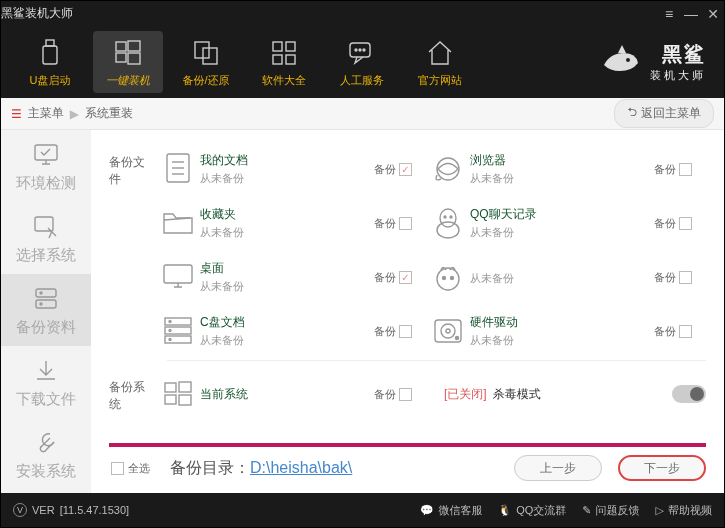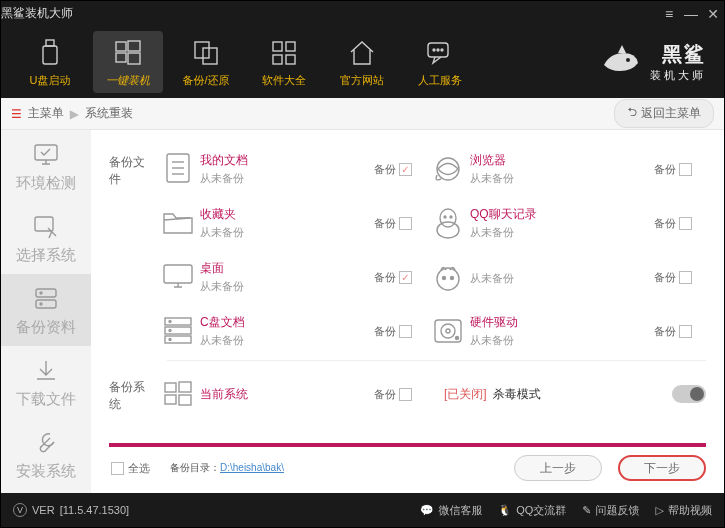--- a/index.html
+++ b/index.html
@@ -29,33 +29,33 @@
 .sitem .slabel { font-size:15px; margin-top:4px; }
 .content { flex:1; padding:12px 18px; position:relative; display:flex; flex-direction:column; overflow:hidden; }
 .section { display:flex; }
 .seclabel { width:58px; color:#666; font-size:12px; padding-top:12px; }
 .grid { flex:1; }
 .row { display:flex; height:54px; align-items:center; }
 .cell { display:flex; align-items:center; width:270px; }
 .cell.right { width:280px; }
 .cellicon { width:44px; height:40px; display:flex; align-items:center; justify-content:center; color:#888; }
 .cellbody { flex:1; }
-.cellname { font-size:12px; color:#be185d; }
+.cellname { font-size:12px; color:#14532d; }
 .cellsub { font-size:11px; color:#999; margin-top:2px; }
 .ck { display:flex; align-items:center; color:#666; font-size:11px; gap:3px; width:52px; }
 .ck .box { width:13px; height:13px; border:1px solid #bbb; display:flex; align-items:center; justify-content:center; color:#e88; font-size:10px; }
 .divider { height:1px; background:#eee; margin:2px 0 6px 58px; }
 .sysrow .kill { display:flex; align-items:center; gap:6px; font-size:12px; margin-left:18px; }
 .kill .closed { color:#d55; }
 .toggle { width:34px; height:18px; background:#ccc; border-radius:10px; position:relative; margin-left:auto; }
 .toggle .knob { width:14px; height:14px; border-radius:50%; background:#666; position:absolute; right:2px; top:2px; }
 .bottom { margin-top:auto; display:flex; align-items:center; padding-top:8px; border-top:4px solid #be185d; }
 .selall { display:flex; align-items:center; gap:4px; color:#666; font-size:11px; margin-left:2px; }
 .selall .box { width:13px; height:13px; border:1px solid #bbb; }
-.bakdir { margin-left:20px; font-size:10px; color:#555; }
+.bakdir { margin-left:20px; font-size:16px; color:#555; }
 .bakdir a { color:#48c; text-decoration:underline; }
 .navbtn { margin-left:auto; display:flex; gap:16px;align-items:center; }
 .btn { width:88px; height:26px; border:1px solid #ccc; border-radius:13px; background:#f7f7f7; color:#666; font-size:12px; cursor:pointer; display:flex; align-items:center; justify-content:center; }
 .btn.next { border:2px solid #d44; }
 .statusbar { height:34px; background:#1a1a1a; color:#bbb; display:flex; align-items:center; padding:0 12px; font-size:11px; }
 .statusbar .ver { display:flex; align-items:center; gap:5px; }
 .statusbar .slinks { margin-left:auto; display:flex; gap:16px; }
 .statusbar .slink { display:flex; align-items:center; gap:4px; cursor:pointer; }
 svg { stroke:#999; stroke-width:1.4; fill:none; }
 .navitem svg, .brand svg { stroke:#ccc; }
@@ -107,36 +107,36 @@
           <rect x="17" y="4" width="9" height="9"></rect>
           <rect x="4" y="17" width="9" height="9"></rect>
           <rect x="17" y="17" width="9" height="9"></rect>
         </svg>
       </span>
     <span class="navlabel">软件大全</span>
   </div>
   <div class="navitem">
     <span class="navicon">
         <svg width="30" height="30">
-          <path d="M4 14 L15 4 L26 14 M7 12 V26 H23 V12"></path>
-        </svg>
-      </span>
-    <span class="navlabel">官方网站</span>
-  </div>
-  <div class="navitem">
-    <span class="navicon">
-        <svg width="30" height="30">
           <rect x="3" y="5" width="20" height="14" rx="3"></rect>
           <path d="M10 19 L8 25 L16 19"></path>
           <circle cx="9" cy="12" r="1" fill="#ccc"></circle>
           <circle cx="13" cy="12" r="1" fill="#ccc"></circle>
           <circle cx="17" cy="12" r="1" fill="#ccc"></circle>
         </svg>
       </span>
     <span class="navlabel">人工服务</span>
+  </div>
+  <div class="navitem">
+    <span class="navicon">
+        <svg width="30" height="30">
+          <path d="M4 14 L15 4 L26 14 M7 12 V26 H23 V12"></path>
+        </svg>
+      </span>
+    <span class="navlabel">官方网站</span>
   </div>
   <div class="brand">
     <span><svg width="44" height="40">
           <path d="M6 24 Q12 12 26 12 Q38 12 40 22 Q34 30 22 30 Q12 30 6 24 Z" fill="#ddd" stroke="none"></path>
           <circle cx="30" cy="19" r="2" fill="#222" stroke="none"></circle>
           <path d="M20 12 L24 4 L28 12" fill="#ddd" stroke="none"></path>
         </svg></span>
     <span class="btxt">
       <span class="b1">黑鲨</span>
       <span class="b2">装机大师</span>

